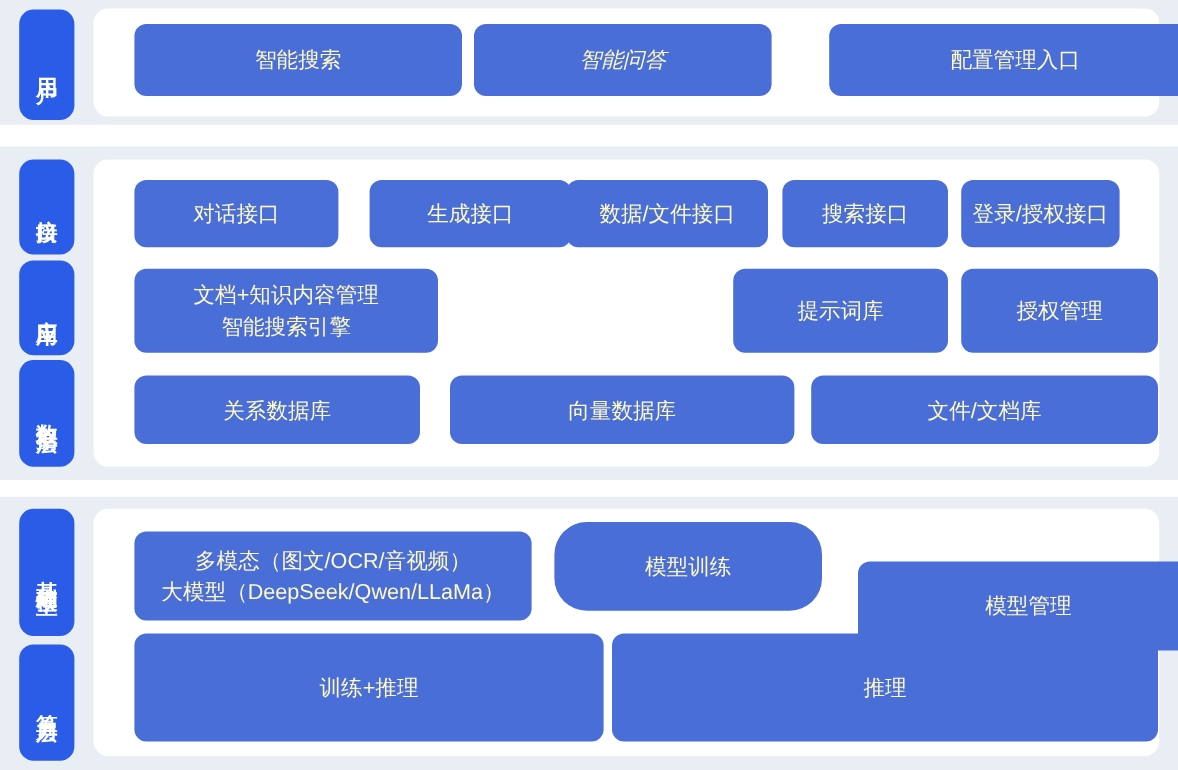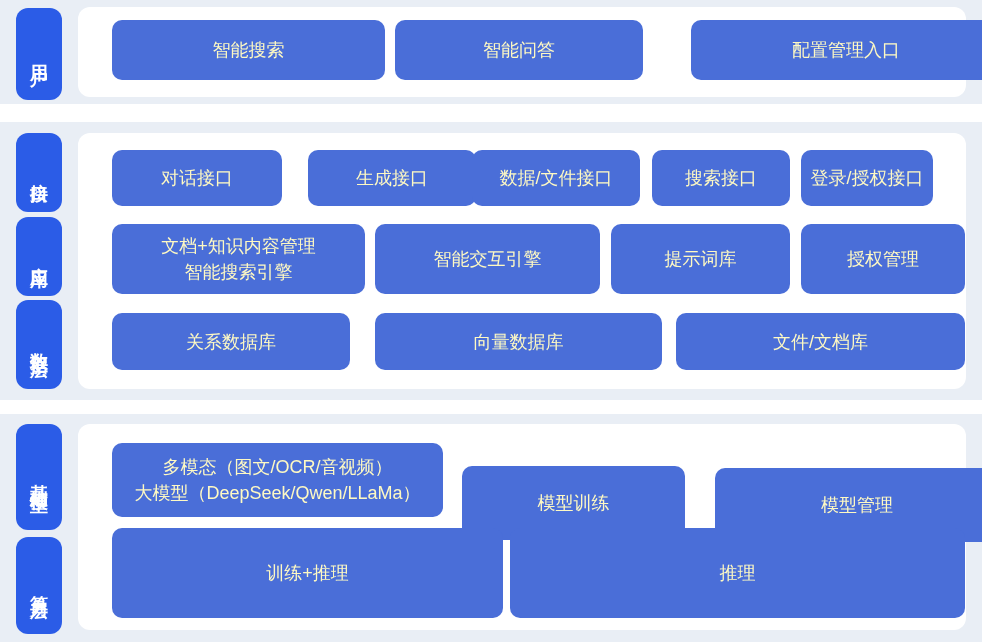--- a/index.html
+++ b/index.html
@@ -35,44 +35,43 @@
   <div class="card" style="left:78px;top:424px;width:888px;height:206px;"></div>
 
   <div class="side-label" style="left:16px;top:8px;width:46px;height:92px;">用户</div>
   <div class="side-label" style="left:16px;top:133px;width:46px;height:79px;">接口</div>
   <div class="side-label" style="left:16px;top:217px;width:46px;height:79px;">应用</div>
   <div class="side-label" style="left:16px;top:300px;width:46px;height:89px;">数据层</div>
   <div class="side-label" style="left:16px;top:424px;width:46px;height:106px;">基础模型</div>
   <div class="side-label" style="left:16px;top:537px;width:46px;height:97px;">算力层</div>
 
   <div class="block" style="left:112px;top:20px;width:273px;height:60px;">智能搜索</div>
-  <div class="block" style="left:395px;top:20px;width:248px;height:60px;">智能问答</div>
+  <div class="block" style="left:395px;top:20px;width:248px;height:60px;font-style:italic;">智能问答</div>
   <div class="block" style="left:691px;top:20px;width:310px;height:60px;">配置管理入口</div>
 
   <div class="block" style="left:112px;top:150px;width:170px;height:56px;">对话接口</div>
   <div class="block" style="left:308px;top:150px;width:168px;height:56px;">生成接口</div>
   <div class="block" style="left:472px;top:150px;width:168px;height:56px;">数据/文件接口</div>
   <div class="block" style="left:652px;top:150px;width:138px;height:56px;">搜索接口</div>
   <div class="block" style="left:801px;top:150px;width:132px;height:56px;">登录/授权接口</div>
 
   <div class="block" style="left:112px;top:224px;width:253px;height:70px;">
     <span>文档+知识内容管理</span>
     <span>智能搜索引擎</span>
   </div>
-  <div class="block" style="left:375px;top:224px;width:225px;height:70px;">智能交互引擎</div>
   <div class="block" style="left:611px;top:224px;width:179px;height:70px;">提示词库</div>
   <div class="block" style="left:801px;top:224px;width:164px;height:70px;">授权管理</div>
 
   <div class="block" style="left:112px;top:313px;width:238px;height:57px;">关系数据库</div>
   <div class="block" style="left:375px;top:313px;width:287px;height:57px;">向量数据库</div>
   <div class="block" style="left:676px;top:313px;width:289px;height:57px;">文件/文档库</div>
 
   <div class="block" style="left:112px;top:443px;width:331px;height:74px;">
     <span>多模态（图文/OCR/音视频）</span>
     <span>大模型（DeepSeek/Qwen/LLaMa）</span>
   </div>
-  <div class="block" style="left:462px;top:466px;width:223px;height:74px;">模型训练</div>
+  <div class="block" style="left:462px;top:435px;width:223px;height:74px;border-radius:27px;">模型训练</div>
   <div class="block" style="left:715px;top:468px;width:284px;height:74px;">模型管理</div>
 
   <div class="block" style="left:112px;top:528px;width:391px;height:90px;">训练+推理</div>
   <div class="block" style="left:510px;top:528px;width:455px;height:90px;">推理</div>
 
 </div>
 
 </body></html>

